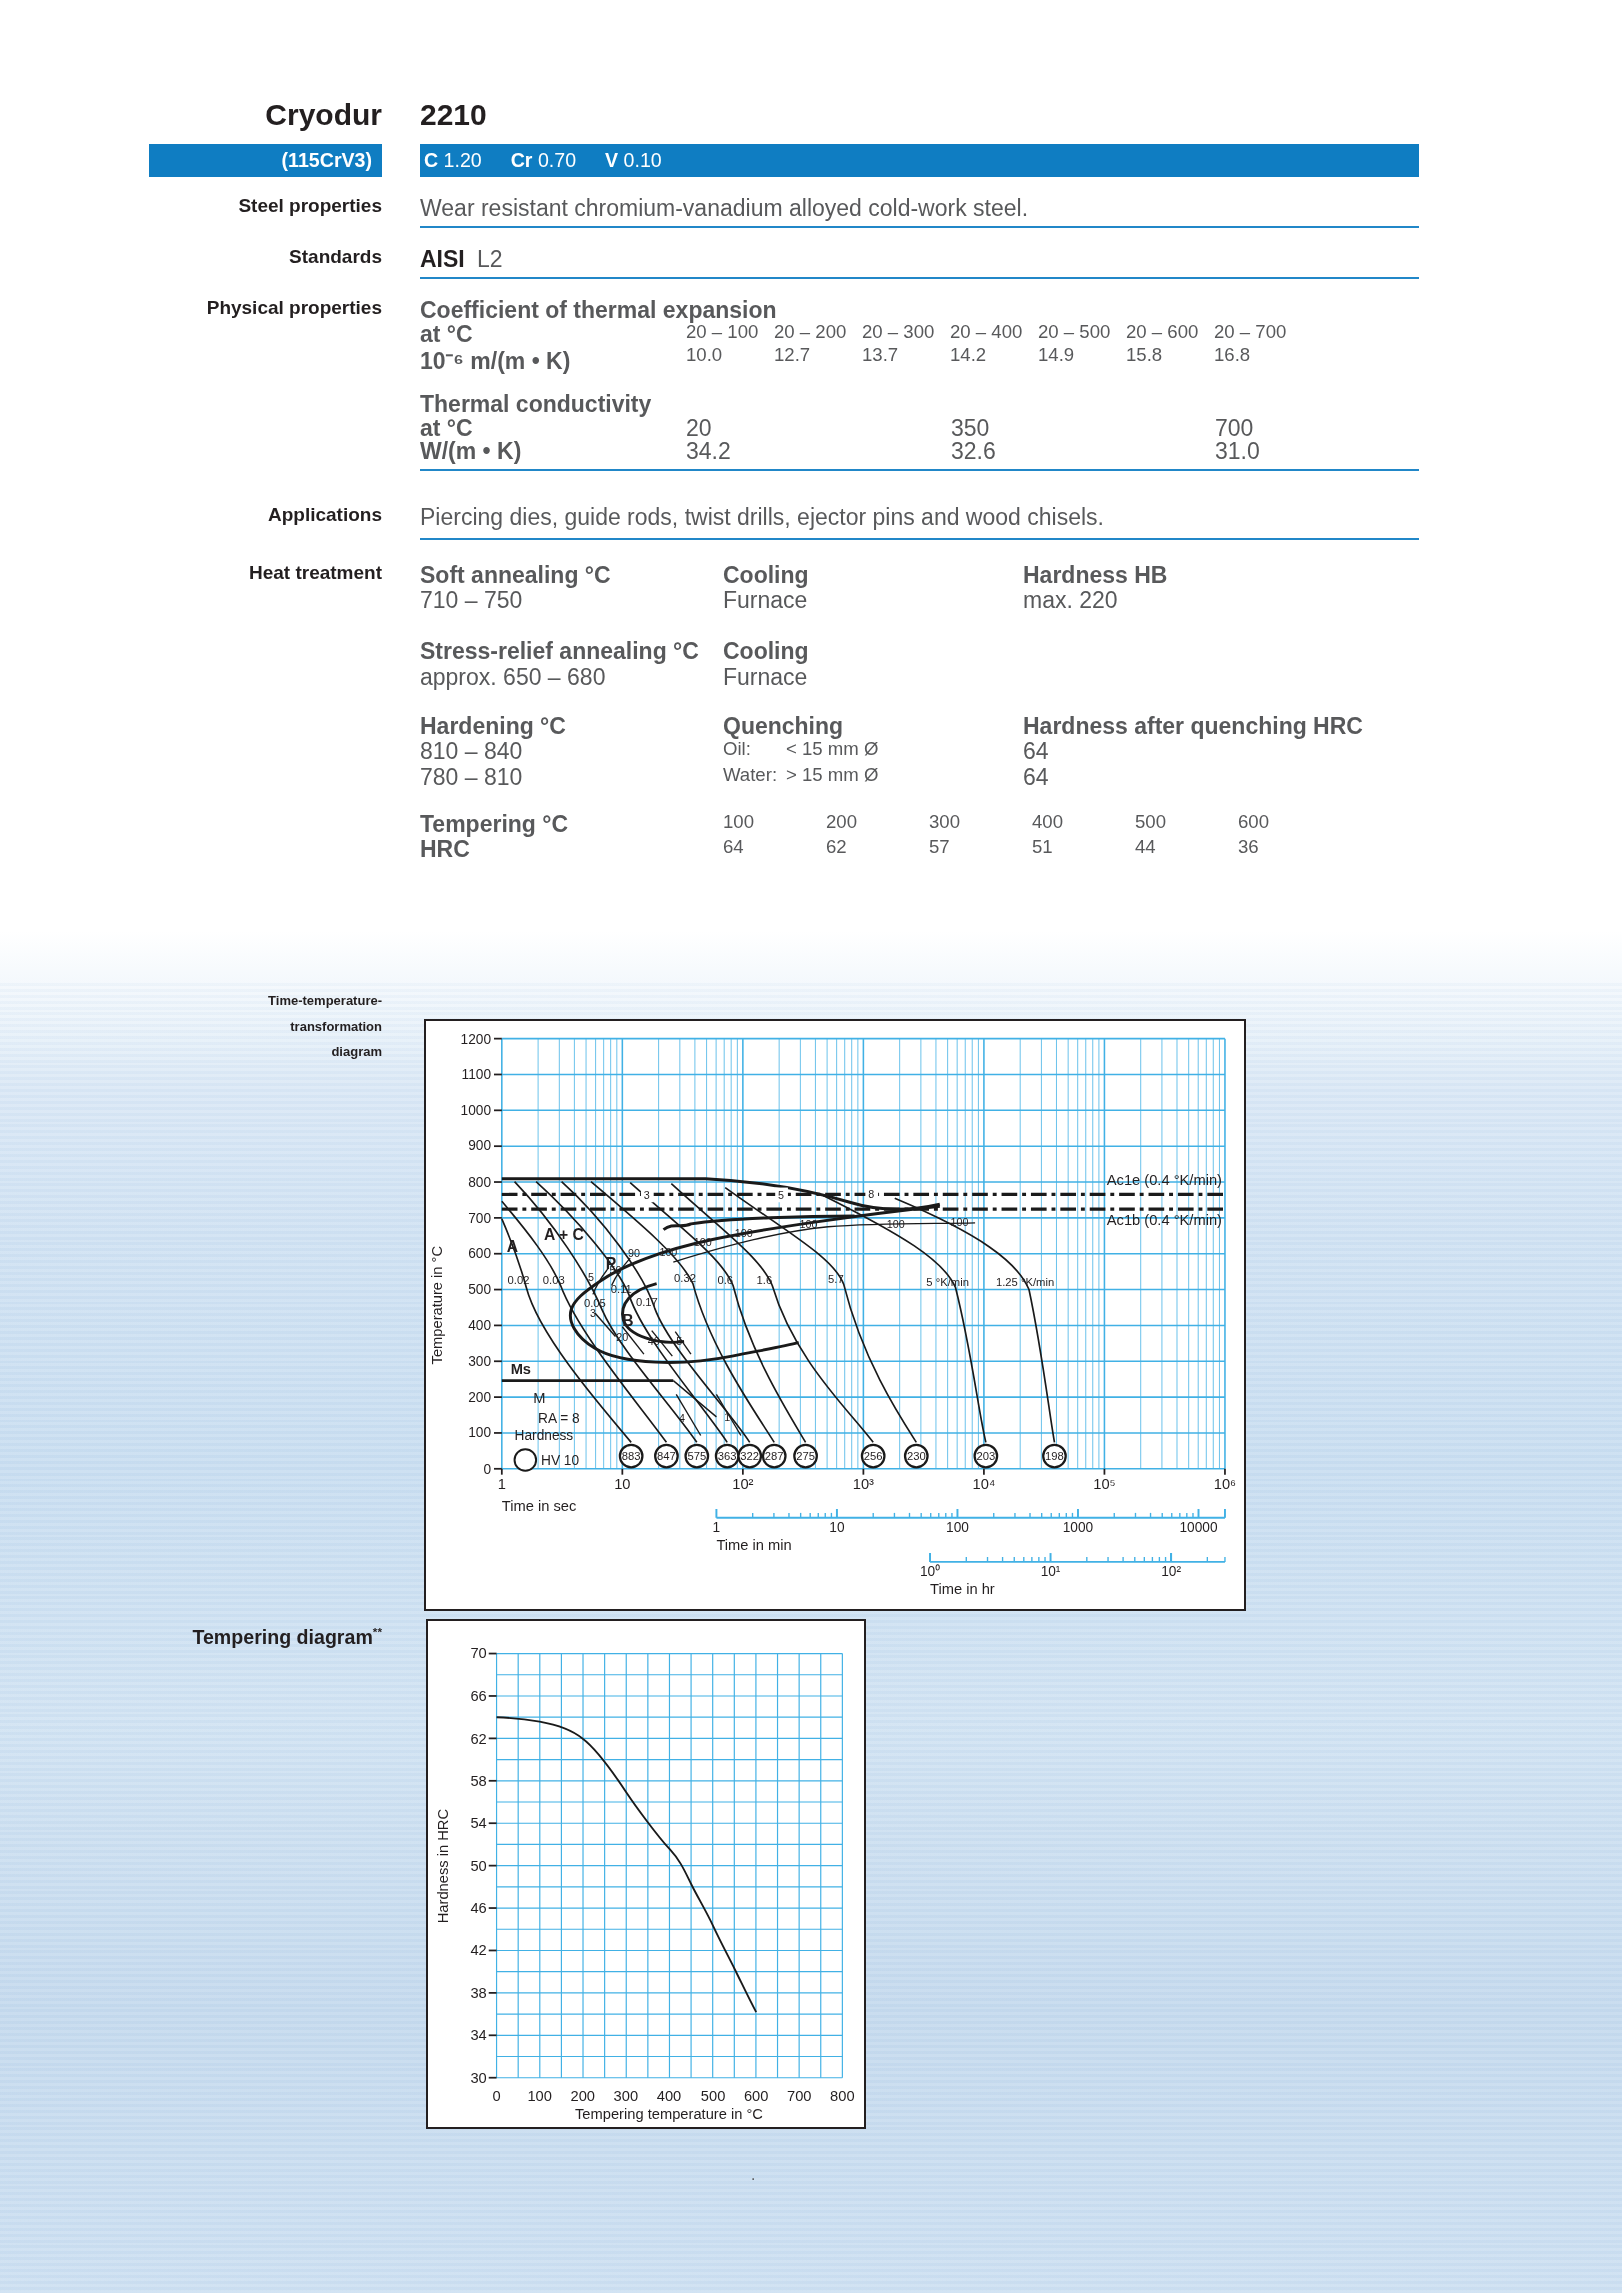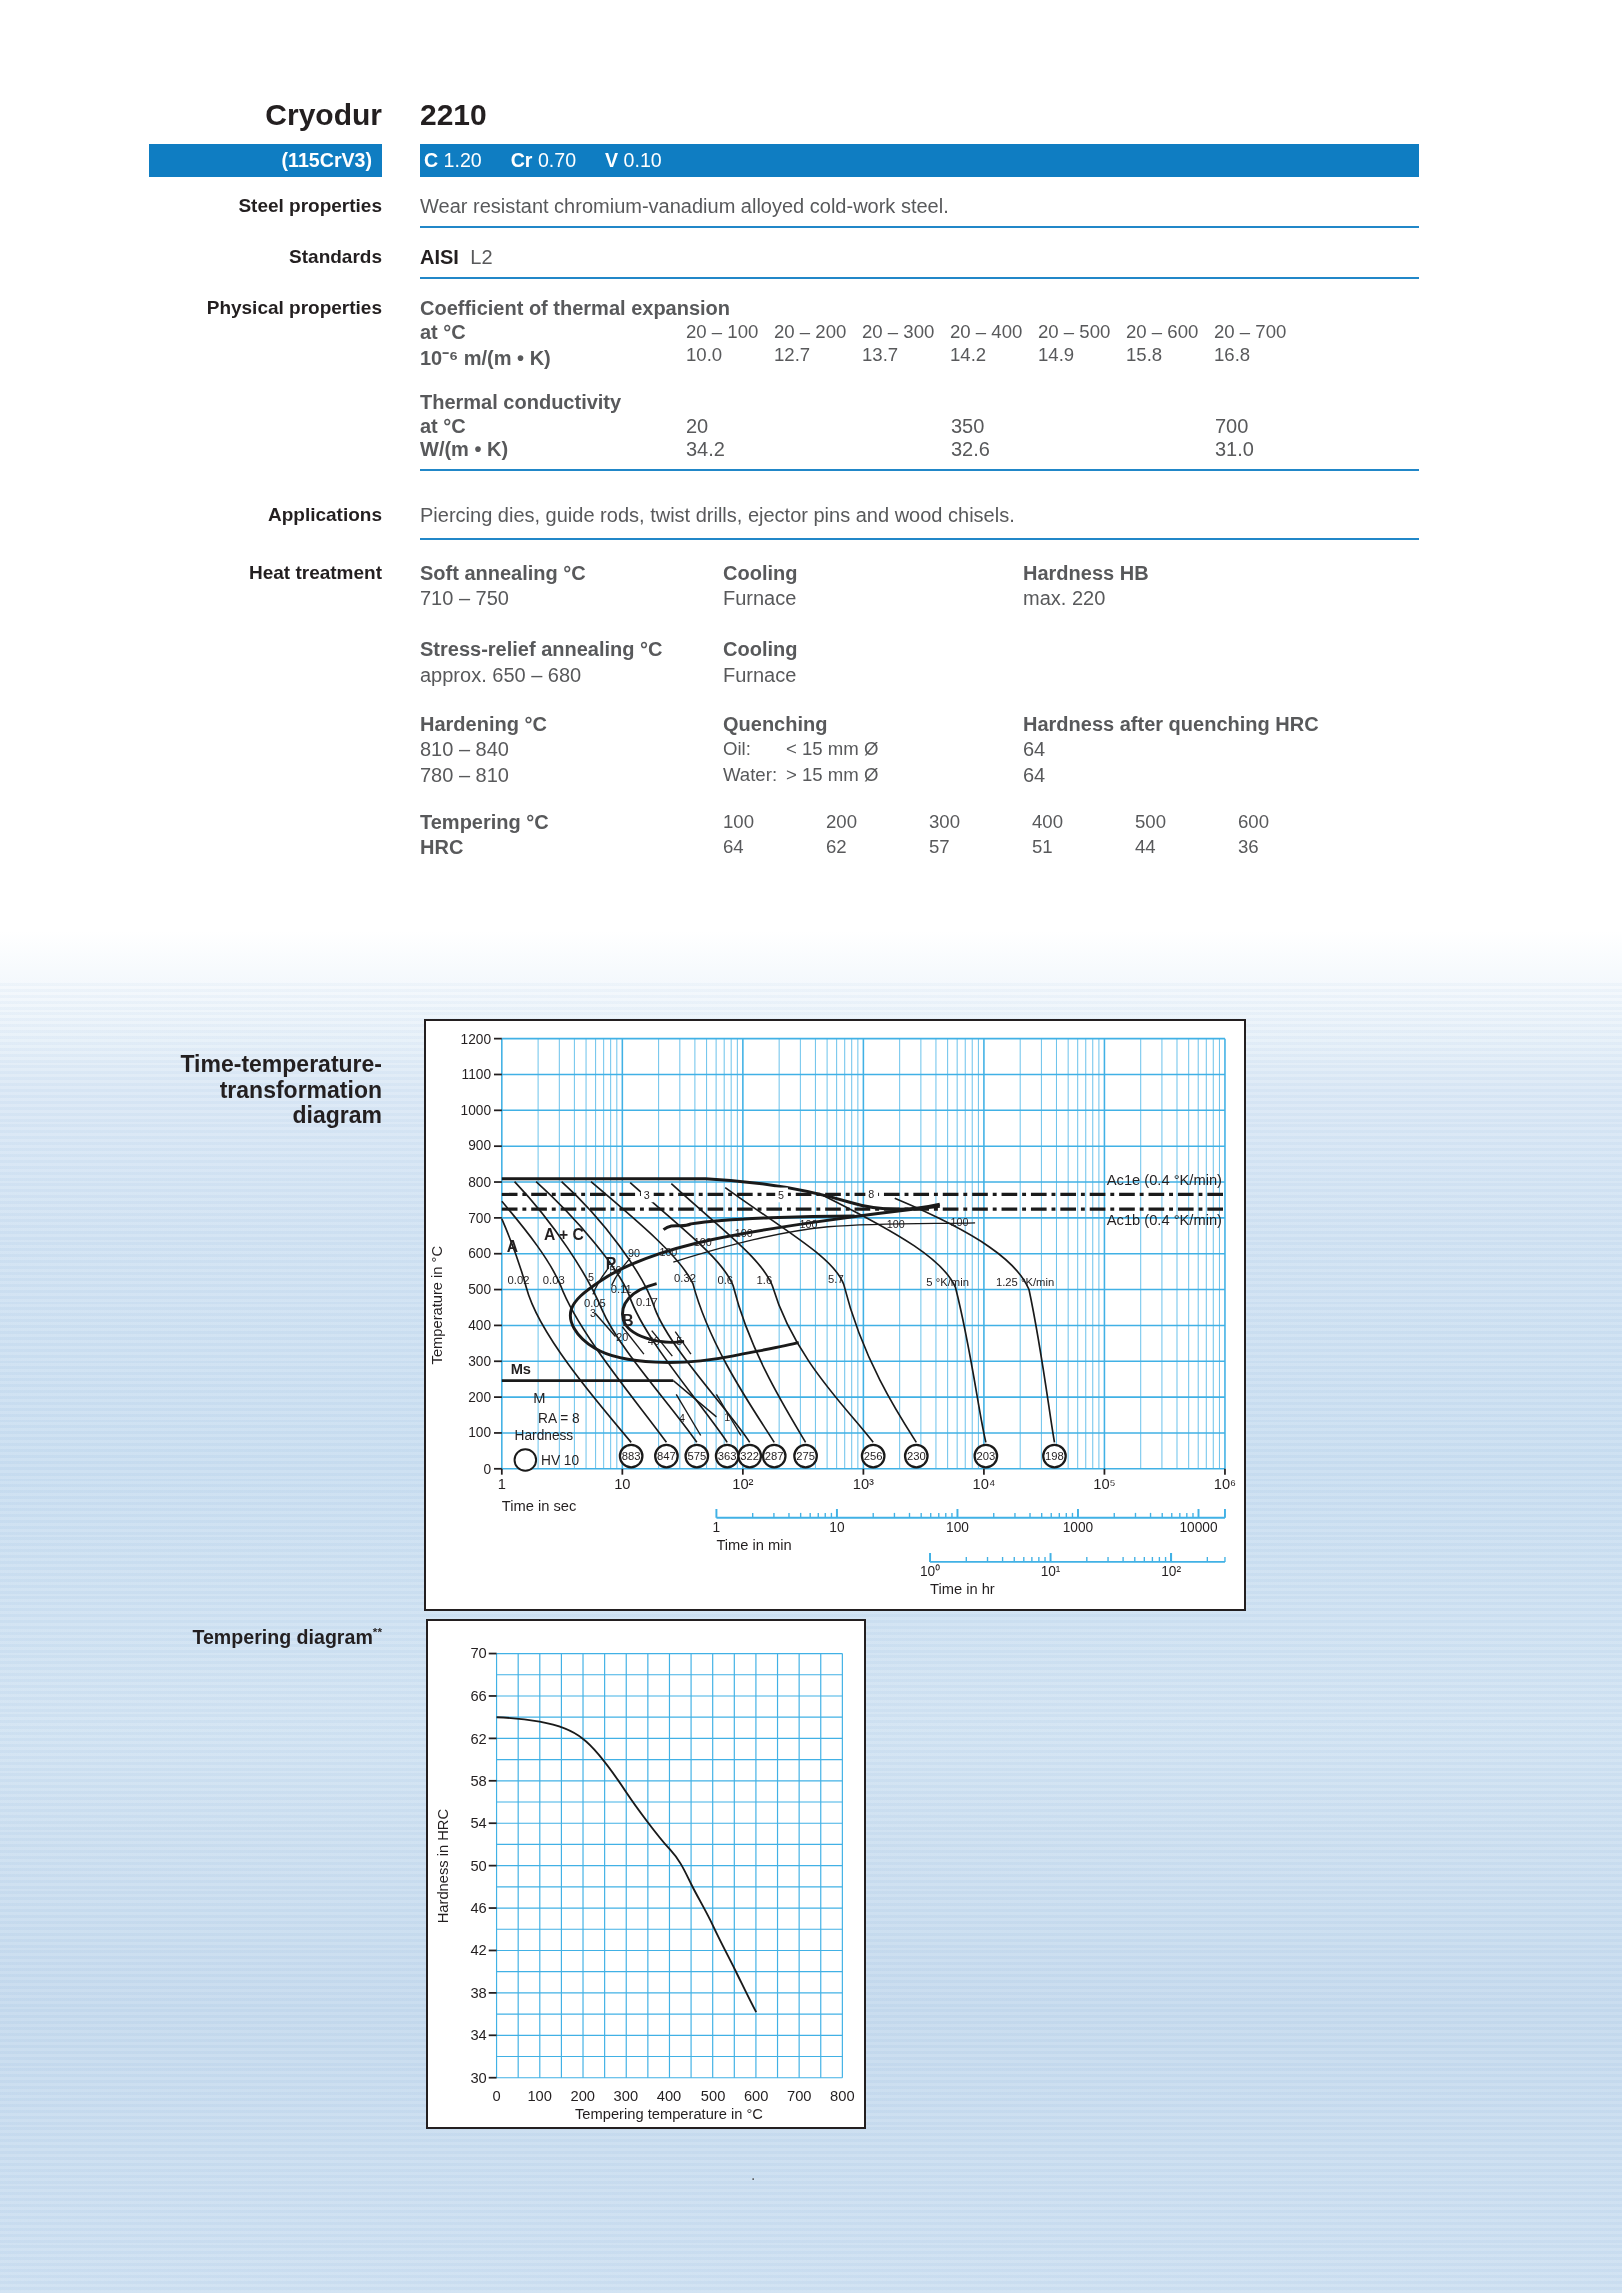--- a/index.html
+++ b/index.html
@@ -4,21 +4,21 @@
 <style>
   html,body{margin:0;padding:0;}
   .page{position:relative;width:1622px;height:2294px;overflow:hidden;
     font-family:"Liberation Sans",sans-serif;color:#58595b;
     background:linear-gradient(180deg,#ffffff 0px,#ffffff 931px,#eef5fb 1010px,#dce9f6 1088px,#d2e3f3 1235px,#cbdff1 1470px,#d3e4f3 1715px,#c7dbee 2009px,#cfe1f2 2294px);}
   .water{position:absolute;left:0;top:980px;width:1622px;height:1313px;pointer-events:none;
     background:repeating-linear-gradient(180deg,rgba(255,255,255,.06) 0 2.9px,rgba(110,155,205,.05) 2.9px 5.9px);}
   .abs{position:absolute;}
   .lbl{position:absolute;left:98px;width:284px;text-align:right;font-weight:bold;color:#231f20;font-size:19px;}
   .b{font-weight:bold;color:#231f20;}
-  .t{font-size:20px;color:#58595b;}
+  .t{font-size:23px;color:#58595b;}
   .rule{position:absolute;left:420px;width:999px;height:2px;background:#2187c8;}
   .bar{position:absolute;top:144px;height:33px;background:#0f7dc2;color:#fff;font-size:19.6px;line-height:33px;font-weight:bold;}
   .title{font-size:30px;font-weight:bold;color:#231f20;}
   .grid7{position:absolute;display:grid;grid-template-columns:repeat(7,88px);font-size:18.6px;color:#58595b;}
   .grid6{position:absolute;display:grid;grid-template-columns:repeat(6,103px);font-size:18.6px;color:#58595b;}
   .panel{position:absolute;background:#fff;border:2px solid #231f20;}
   .qrow{position:absolute;display:flex;font-size:18.6px;color:#58595b;}
   .qrow .ql{width:63px;}
   .foot{position:absolute;left:98px;width:284px;text-align:right;font-size:14.7px;line-height:21.6px;color:#58595b;}
   svg text{fill:#231f20;}
@@ -139,21 +139,21 @@
   <div class="abs t b" style="left:420px;top:836px;">HRC</div>
   <div class="grid6" style="left:723px;top:836px;">
     <span>64</span>
     <span>62</span>
     <span>57</span>
     <span>51</span>
     <span>44</span>
     <span>36</span>
   </div>
 
-  <div class="lbl" style="top:1052px;line-height:25.5px;font-size:23px;">
+  <div class="lbl" style="top:988px;line-height:25.5px;font-size:13px;">
     <div>Time-temperature-</div>
     <div>transformation</div>
     <div>diagram</div>
   </div>
 
   <div class="panel" style="left:424px;top:1019px;width:818px;height:588px;">
   <svg width="815" height="584" viewBox="0 0 831 596">
     <g id="ttt-grid">
           <line x1="114.0266894666697" y1="18" x2="114.0266894666697" y2="457" stroke="#41b1e5" stroke-width="0.8"></line>
           <line x1="135.68591433051847" y1="18" x2="135.68591433051847" y2="457" stroke="#41b1e5" stroke-width="0.8"></line>

